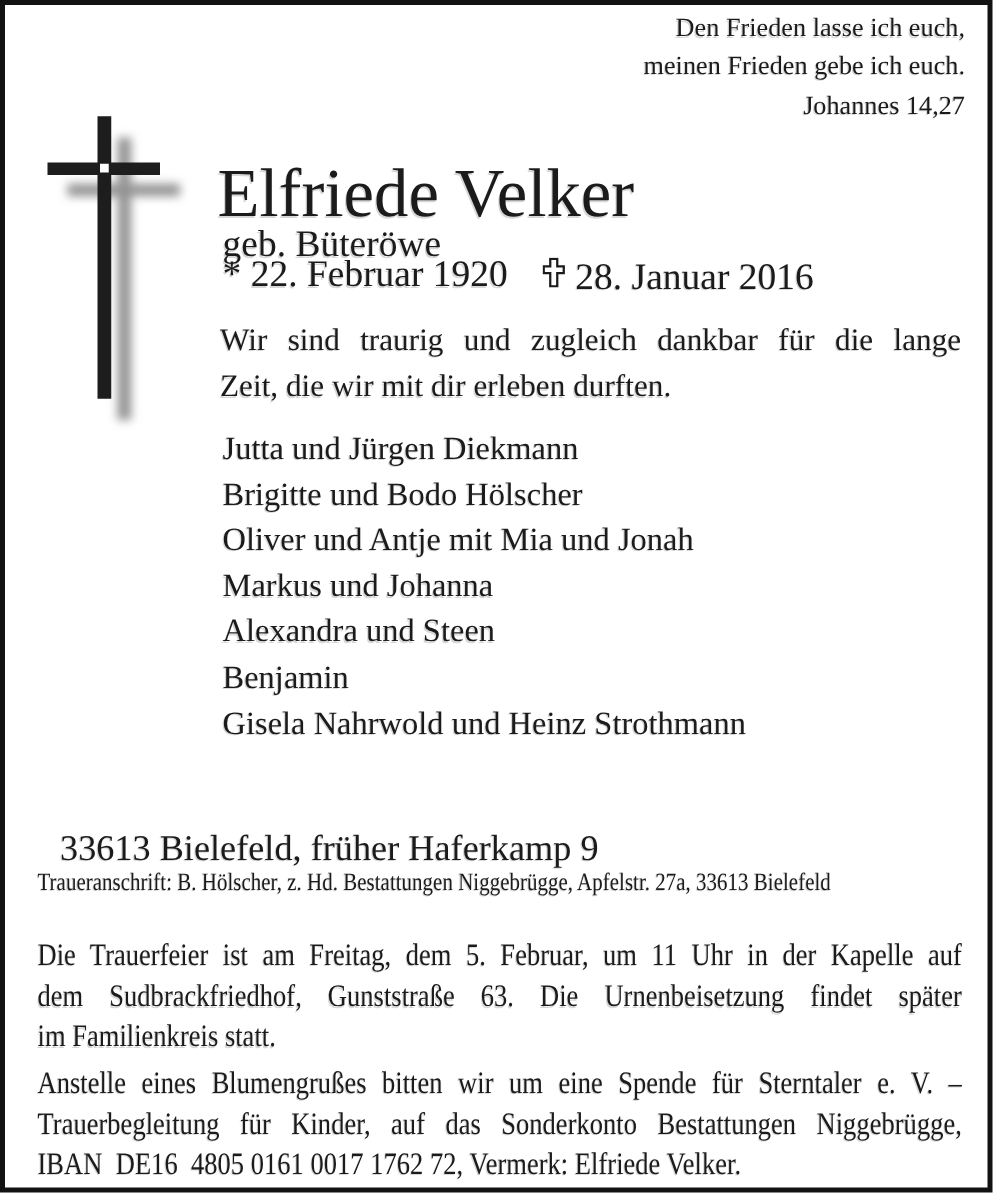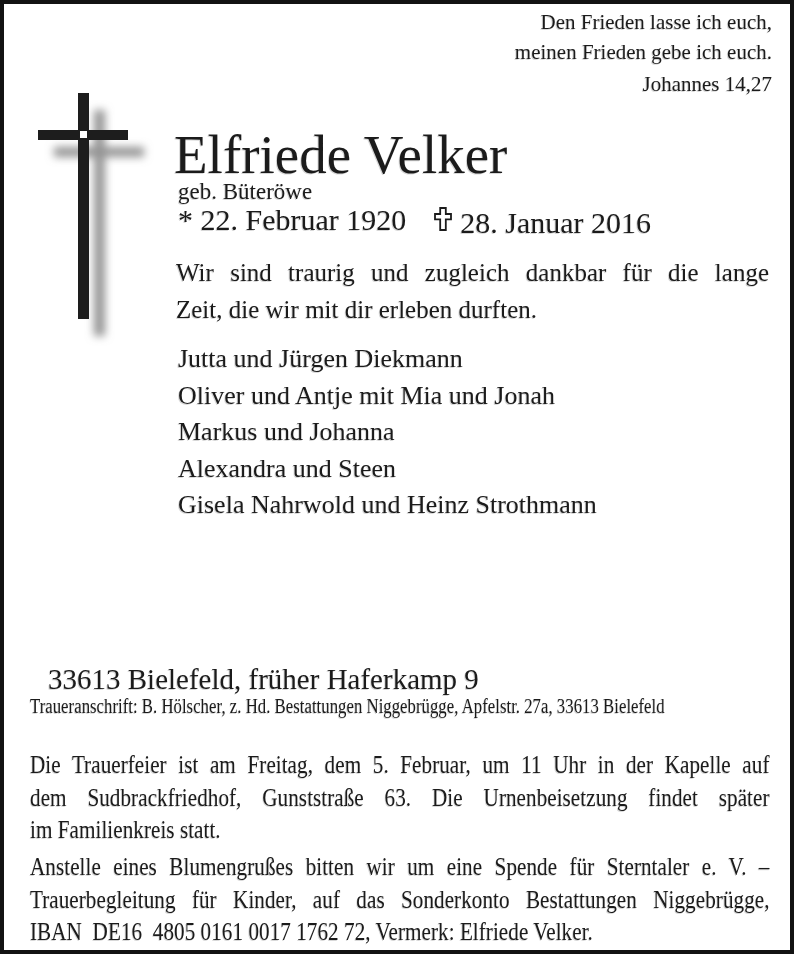--- a/index.html
+++ b/index.html
@@ -24,21 +24,21 @@
     position:absolute;left:38px;top:93px;width:90px;height:226px;
     filter:drop-shadow(16px 17px 4px rgba(60,60,60,0.55));
   }
   .cross .vbar{position:absolute;left:40px;top:0;width:11px;height:226px;background:#1d1d1d;}
   .cross .hbar{position:absolute;left:0;top:37px;width:90px;height:10px;background:#1d1d1d;}
   .cross .center{position:absolute;left:42px;top:38px;width:7px;height:7px;background:#ffffff;}
 
   .title{
     position:absolute;left:174px;top:123px;font-size:55px;white-space:nowrap;
   }
-  .maiden{position:absolute;left:178px;top:179px;font-size:23px;}
+  .maiden{position:absolute;left:178px;top:179px;font-size:30px;}
   .dates{
     position:absolute;left:178px;top:203px;font-size:30px;
     display:flex;align-items:baseline;white-space:nowrap;
   }
   .death-date{margin-left:28px;display:inline-flex;align-items:flex-start;}
   .death-cross-svg{margin-right:8px;transform:translateY(1px);}
 
   .condolence{position:absolute;left:176px;top:254px;width:593px;font-size:25px;line-height:37px;}
   .jline{text-align:justify;text-align-last:justify;}
 
@@ -88,23 +88,25 @@
   </span>
 </div>
 
 <div class="condolence txt">
   <div class="jline">Wir sind traurig und zugleich dankbar für die lange</div>
   <div>Zeit, die wir mit dir erleben durften.</div>
 </div>
 
 <div class="names txt">
   <div>Jutta und Jürgen Diekmann</div>
+  <div>Brigitte und Bodo Hölscher</div>
   <div>Oliver und Antje mit Mia und Jonah</div>
   <div>Markus und Johanna</div>
   <div>Alexandra und Steen</div>
+  <div>Benjamin</div>
   <div>Gisela Nahrwold und Heinz Strothmann</div>
 </div>
 
 <div class="address txt">33613 Bielefeld, früher Haferkamp 9</div>
 <div class="mourning-address txt">Traueranschrift: B. Hölscher, z. Hd. Bestattungen Niggebrügge, Apfelstr. 27a, 33613 Bielefeld</div>
 
 <div class="para para-funeral txt">
   <div class="jline">Die Trauerfeier ist am Freitag, dem 5. Februar, um 11 Uhr in der Kapelle auf</div>
   <div class="jline">dem Sudbrackfriedhof, Gunststraße 63. Die Urnenbeisetzung findet später</div>
   <div>im Familienkreis statt.</div>

